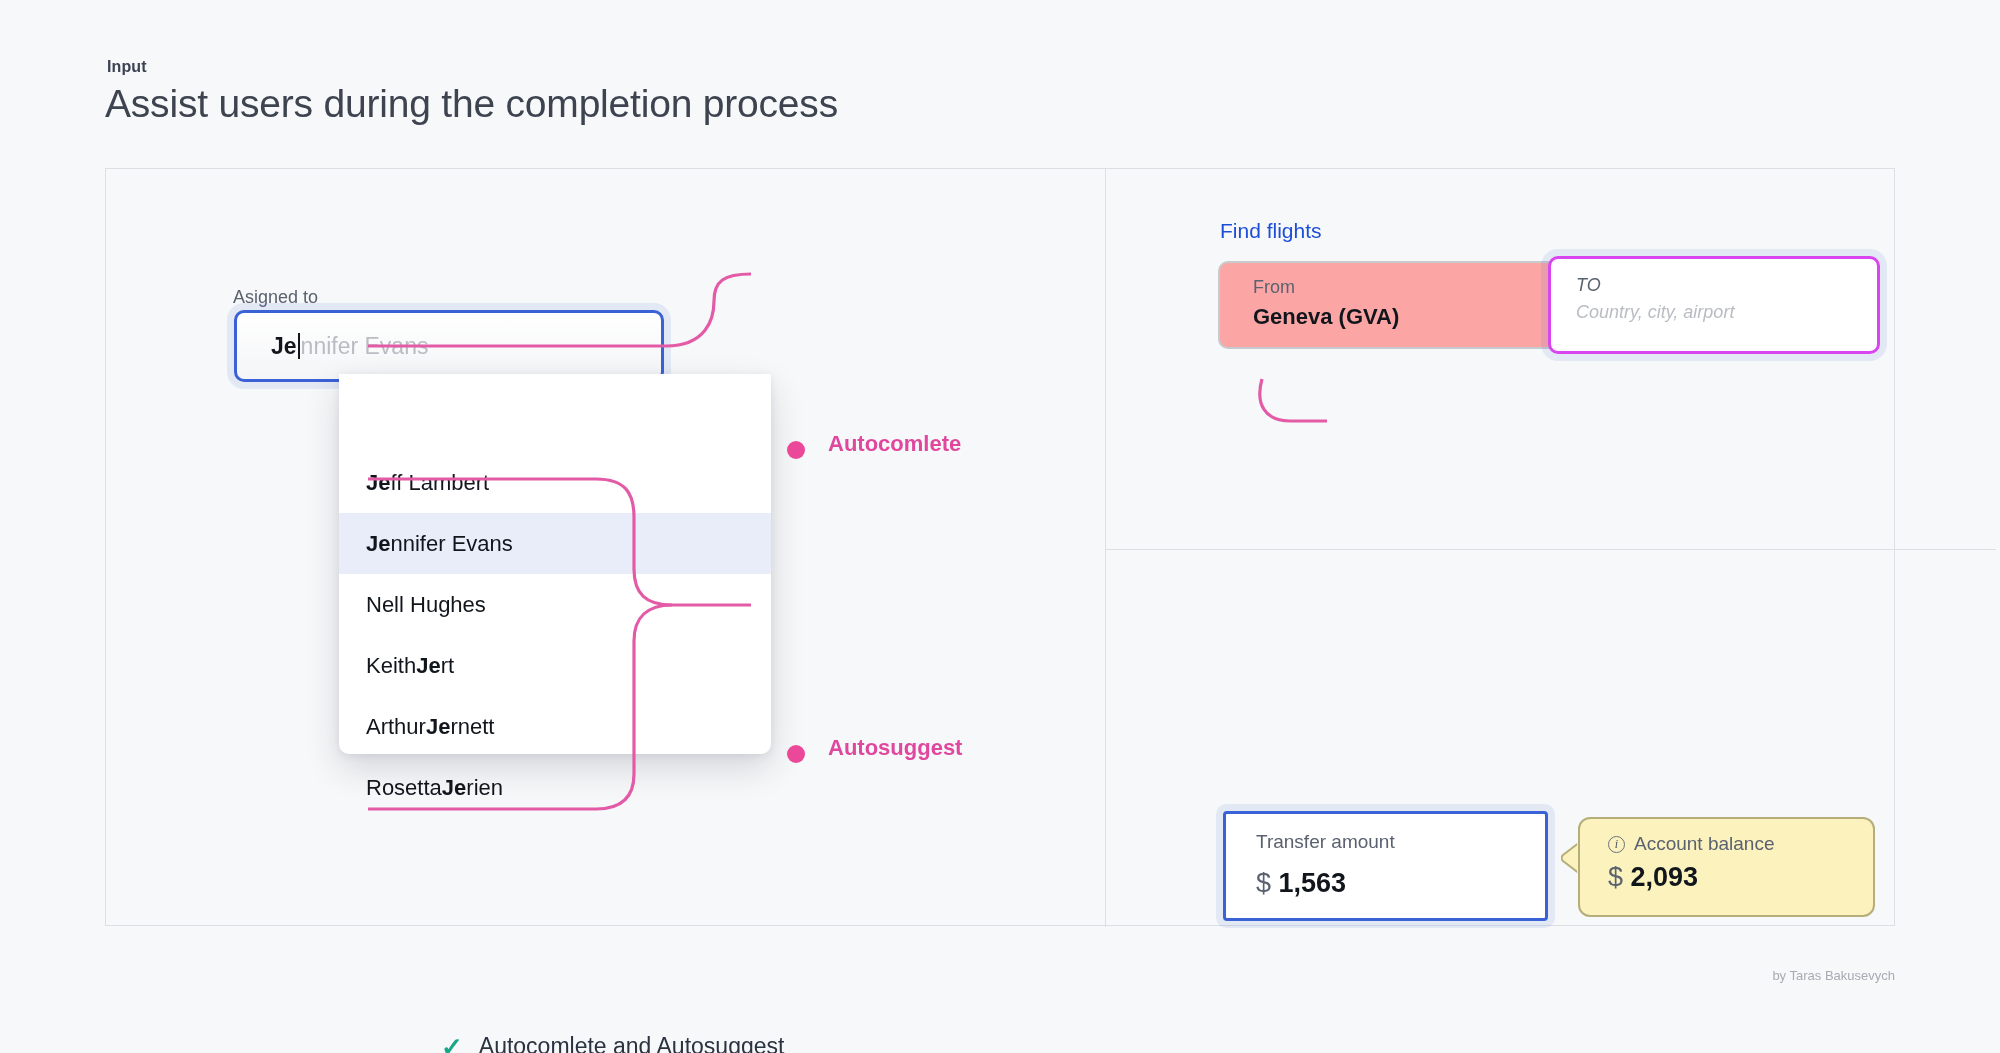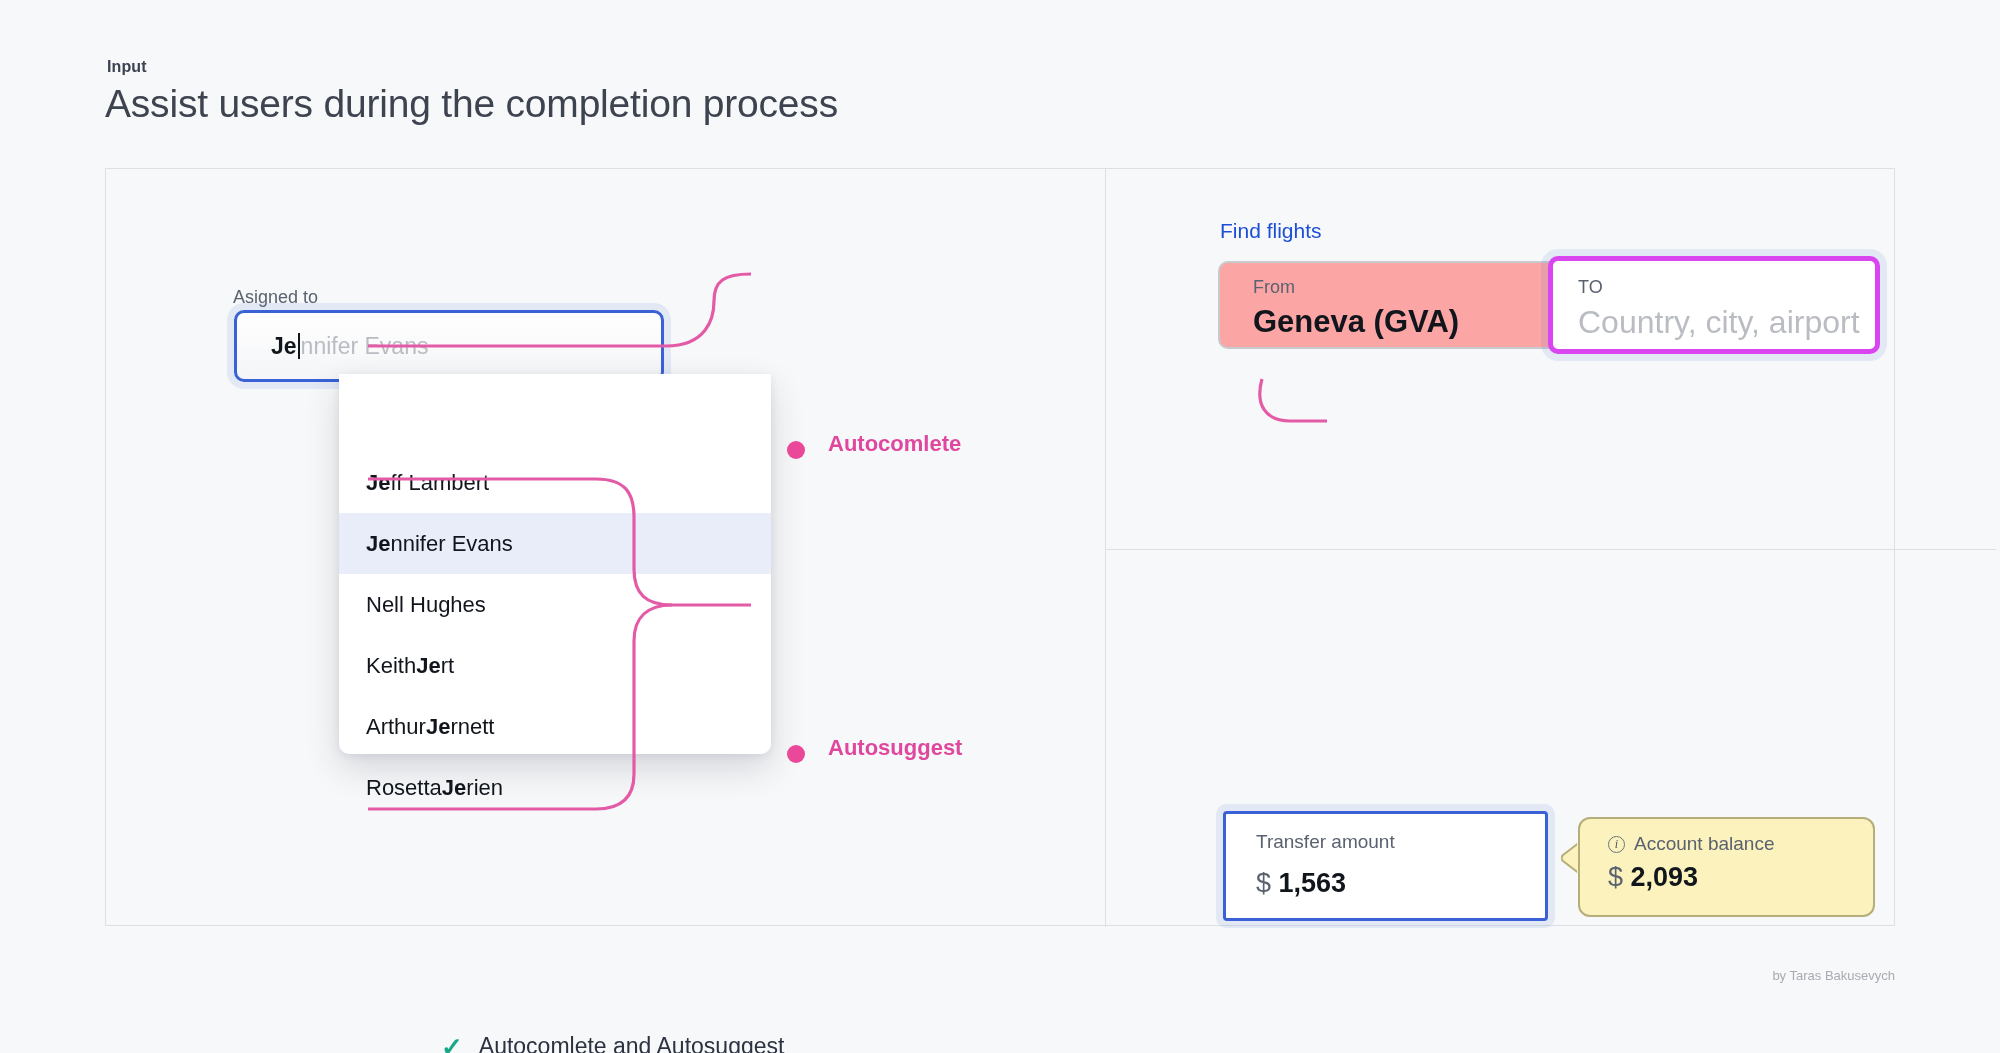--- a/index.html
+++ b/index.html
@@ -109,28 +109,29 @@
   .ff-from {
     position: absolute; left: 0; top: 5px;
     width: 340px; height: 88px;
     background: #fca5a5; border: 2px solid #c7cace;
     border-radius: 10px;
     padding: 14px 0 0 33px;
   }
   .ff-to {
     position: absolute; left: 330px; top: 0;
     width: 332px; height: 98px;
-    background: #ffffff; border: 5px solid #d946ef;
+    background: #ffffff; border: 3px solid #d946ef;
     border-radius: 10px;
     box-shadow: 0 0 0 7px rgba(58,98,214,.10);
     padding: 16px 0 0 25px;
+    font-style: italic;
   }
   .ff-cap { font-size: 18px; color: #5a6270; }
-  .ff-val { margin-top: 6px; font-size: 31px; font-weight: 700; color: #11151c; }
-  .ff-ph  { margin-top: 6px; font-size: 32px; color: #b9bcc2; }
+  .ff-val { margin-top: 6px; font-size: 22px; font-weight: 700; color: #11151c; }
+  .ff-ph  { margin-top: 6px; font-size: 18px; color: #b9bcc2; }
 
   
   .right-bot { position: absolute; left: 999px; top: 380px; width: 891px; height: 378px; }
   .amount-box {
     position: absolute; left: 118px; top: 262px;
     width: 325px; height: 110px;
     background: #ffffff; border: 3px solid #3a62d6;
     border-radius: 4px;
     box-shadow: 0 0 0 7px rgba(58,98,214,.10);
     padding: 17px 0 0 30px;

